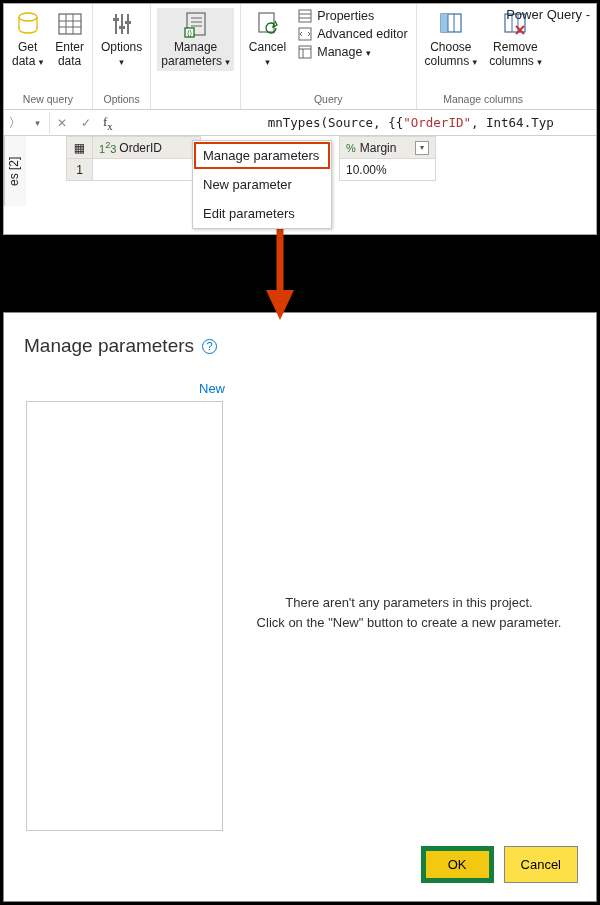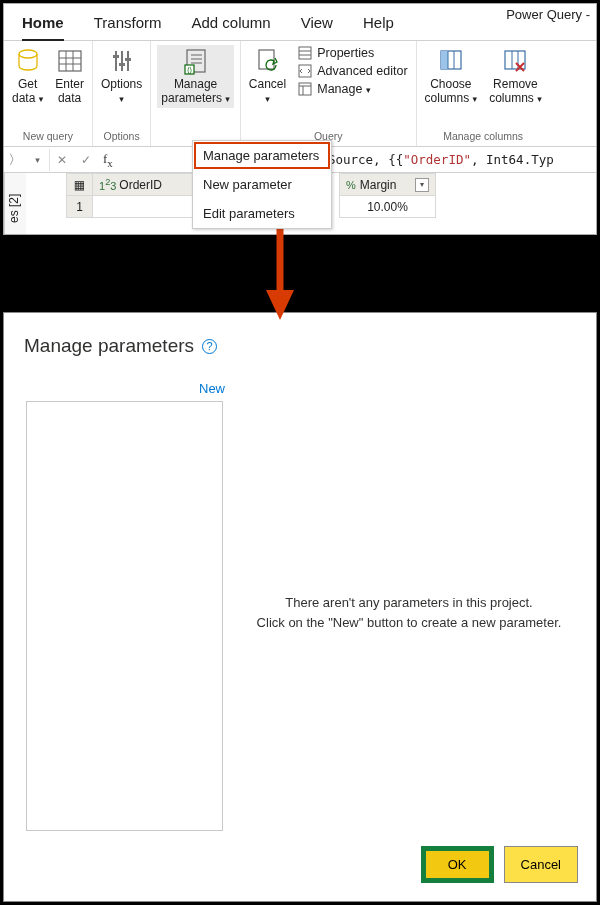--- a/index.html
+++ b/index.html
@@ -34,21 +34,21 @@
   .fbar .formula{font-family:Consolas,monospace;font-size:12.5px;white-space:nowrap;overflow:hidden;padding-left:4px}
   .fbar .formula .str{color:#b03434}
   
   .grid{display:flex}
   .sidetab{width:22px;writing-mode:vertical-rl;transform:rotate(180deg);text-align:center;font-size:12px;padding:6px 2px;background:#f7f7f7;border-right:1px solid #d0d0d0;height:70px}
   .tablewrap{flex:0 0 auto}
   table.data{border-collapse:collapse;font-size:12px}
   table.data th,table.data td{border:1px solid #d8d8d8;padding:2px 6px;height:22px}
   table.data th{background:#ecebe6;font-weight:400}
   table.data td.rh{background:#ecebe6;text-align:center;width:26px}
-  table.data td.num{text-align:center;width:90px}
+  table.data td.num{text-align:left;width:90px}
   .colhead{display:flex;align-items:center;gap:3px}
   .colhead .typeico{font-size:11px;color:#317038}
   .colhead.margin{gap:4px}
   .colhead .dd{margin-left:auto;width:14px;height:14px;border:1px solid #999;display:flex;align-items:center;justify-content:center;font-size:8px;color:#555;background:#fff}
   
   .arrow-wrap{position:absolute;left:260px;top:224px;z-index:5}
   
   .dialog{position:absolute;left:3px;top:312px;width:594px;height:590px;background:#fff;border:1px solid #888}
   .dlg-title{font-size:19px;color:#323130;padding:22px 0 0 20px;display:flex;align-items:center;gap:8px}
   .help{width:15px;height:15px;border:1.5px solid #0078d4;border-radius:50%;color:#0078d4;font-size:11px;display:inline-flex;align-items:center;justify-content:center}
@@ -58,27 +58,20 @@
   .dlg-footer{position:absolute;right:18px;bottom:18px;display:flex;gap:10px}
   .btn-ok{background:#f2c811;border:5px solid #15803d;padding:6px 22px;font-size:13px;cursor:pointer}
   .btn-cancel{background:#fde047;border:1px solid #8a8886;padding:6px 16px;font-size:13px;cursor:pointer}
 </style>
 </head>
 <body>
 
 <div class="panel-top">
   <div class="title">Power Query -</div>
 
-  <div class="tabs">
-    <div class="tab active">Home</div>
-    <div class="tab">Transform</div>
-    <div class="tab">Add column</div>
-    <div class="tab">View</div>
-    <div class="tab">Help</div>
-  </div>
   <div class="tabrule"></div>
 
   <div class="ribbon">
 
     <div class="grp">
       <div class="row">
         <div class="bigbtn">
           <span class="ico">
             <svg width="26" height="28" viewBox="0 0 26 28">
                 <ellipse cx="13" cy="7" rx="9" ry="4" fill="none" stroke="#e6b800" stroke-width="1.3"></ellipse>

